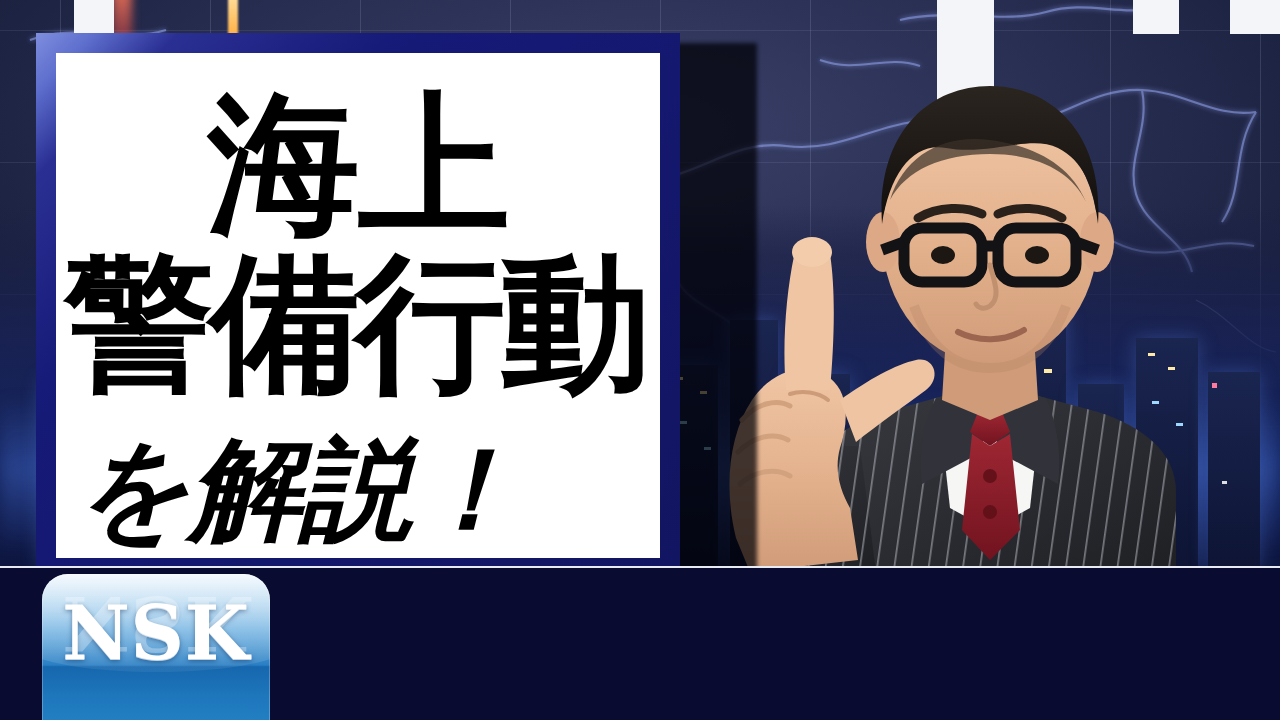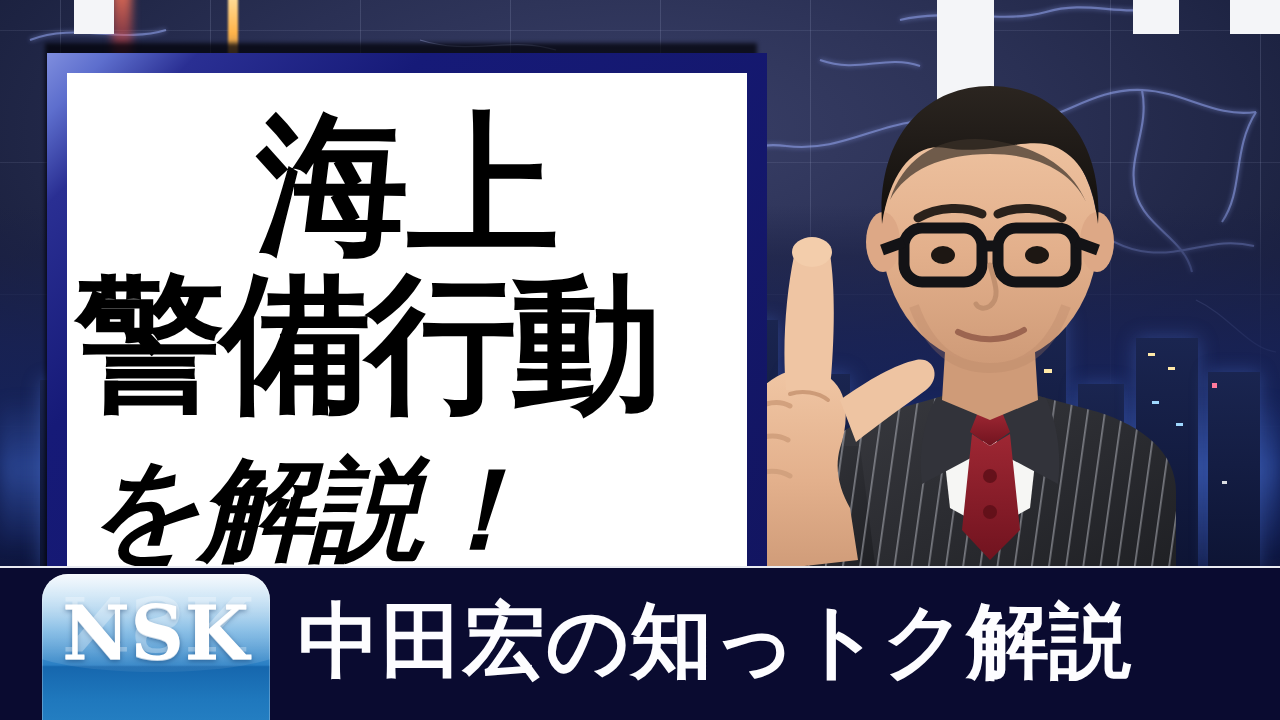--- a/index.html
+++ b/index.html
@@ -106,27 +106,26 @@
   
   .card-shadow {
     position: absolute;
     left: 45px; top: 43px;
     width: 712px; height: 545px;
     background: rgba(0,0,6,0.72);
     filter: blur(2px);
   }
   .card {
     position: absolute;
-    left: 47px; top: 33px;
-    width: 720px; height: 545px;
+    left: 36px; top: 33px;
+    width: 644px; height: 545px;
     background:
       linear-gradient(135deg, #7f8ede 0%, #5d6ecd 5%, #2a2f93 12%, #161a78 30%, #121560 100%);
     padding: 20px;
     box-sizing: border-box;
-    margin-top: 20px;
   }
   .card-inner {
     position: relative;
     width: 100%;
     height: 100%;
     background: #ffffff;
     overflow: hidden;
   }
 
   .title-block {
@@ -489,16 +488,15 @@
 
   <div class="bottombar">
     <div class="hairline"></div>
 
     <div class="nsk-logo">
       <div class="nsk-gloss"></div>
       <div class="nsk-text">NSK</div>
       <div class="nsk-reflect">NSK</div>
     </div>
 
-    <div class="show-title">中田宏の知っトク解説</div>
   </div>
 
 </div>
 
 </body></html>

